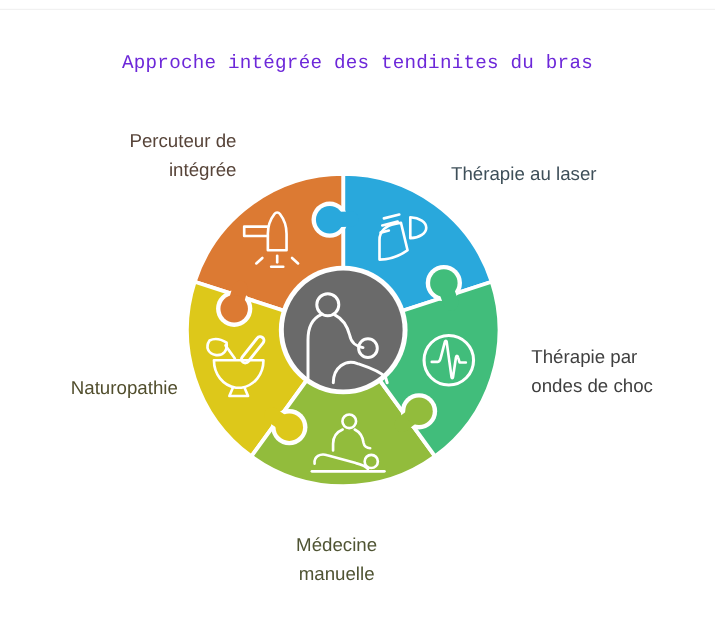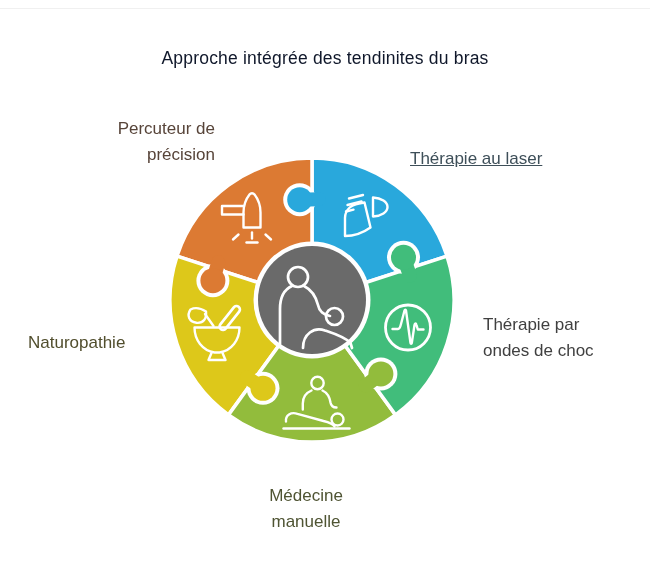--- a/index.html
+++ b/index.html
@@ -5,29 +5,29 @@
   html,body{margin:0;padding:0;background:#ffffff;}
   .page{
     position:relative;width:650px;height:566px;background:#ffffff;overflow:hidden;
     font-family:"Liberation Sans", sans-serif;
   }
   .hairline-top{
     position:absolute;left:0;top:8px;width:650px;height:1px;background:#f0f0f0;
   }
   .diagram-title{
     position:absolute;left:0;top:48px;width:650px;text-align:center;
-    font-size:17.5px;color:#0f172a;letter-spacing:.2px;
+    font-size:17.5px;color:#6d28d9;letter-spacing:.2px;font-family:Liberation Mono, monospace;
   }
   .seg-label{
     position:absolute;font-size:17px;line-height:26px;
   }
   .label-percussion{left:85px;top:116px;width:130px;text-align:right;}
-  .label-laser{left:410px;top:146px;width:200px;text-align:left;text-decoration:underline;}
+  .label-laser{left:410px;top:146px;width:200px;text-align:left;}
   .label-shockwave{left:483px;top:312px;width:130px;text-align:left;}
-  .label-naturopathy{left:28px;top:330px;width:170px;text-align:left;}
+  .label-naturopathy{left:28px;top:340px;width:170px;text-align:center;}
   .label-manual{left:251px;top:467px;width:110px;text-align:center;margin-top:16px;}
   svg{position:absolute;left:0;top:0;}
   .icon-stroke{fill:none;stroke:#ffffff;stroke-width:2.7;stroke-linecap:round;stroke-linejoin:round;}
   .icon-stroke-thin{fill:none;stroke:#ffffff;stroke-width:2.4;stroke-linecap:round;stroke-linejoin:round;}
 </style>
 </head>
 <body>
 
 <div class="page">
   <div class="hairline-top"></div>
@@ -114,21 +114,21 @@
     <circle cx="312" cy="300" r="54" fill="#6a6a6a"></circle>
     <g class="icon-stroke">
       <circle cx="298" cy="277" r="10"></circle>
       <path d="M292,286 C283,290 280,299 280,309 L280,344"></path>
       <path d="M304,286 C312,290 316,297 318,305 C319,311 324,315 330,316"></path>
       <circle cx="334.5" cy="316.5" r="8.5"></circle>
       <path d="M303,348 C303,334 314,326.5 325,330.5 C334,333.5 345,337 350.5,343 L352,348"></path>
     </g>
   </svg>
 
-  <div class="seg-label label-percussion" style="color: rgb(87, 68, 57);">Percuteur de précision</div>
+  <div class="seg-label label-percussion" style="color: rgb(87, 68, 57);">Percuteur de intégrée</div>
 
   <div class="seg-label label-laser" style="color: rgb(62, 79, 89);">Thérapie au laser</div>
 
   <div class="seg-label label-shockwave" style="color: #404040;">Thérapie par ondes de choc</div>
 
   <div class="seg-label label-naturopathy" style="color: rgb(81, 78, 45);">Naturopathie</div>
 
   <div class="seg-label label-manual" style="color: rgb(79, 84, 51);">Médecine manuelle</div>
 </div>
 

